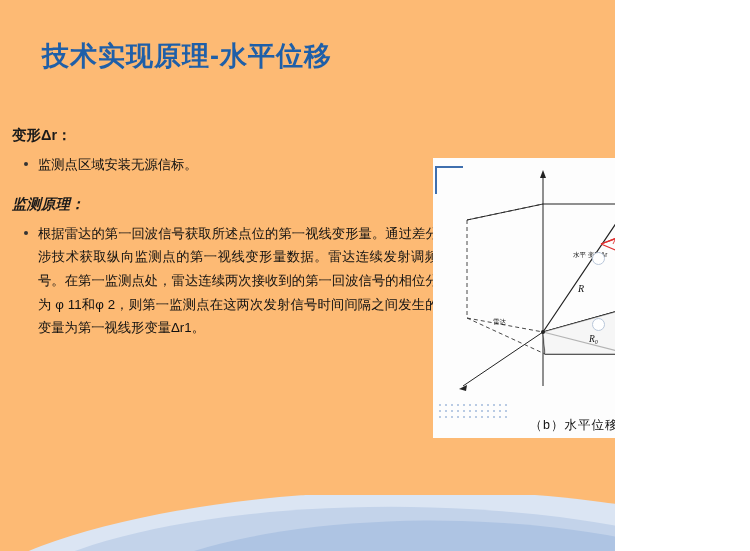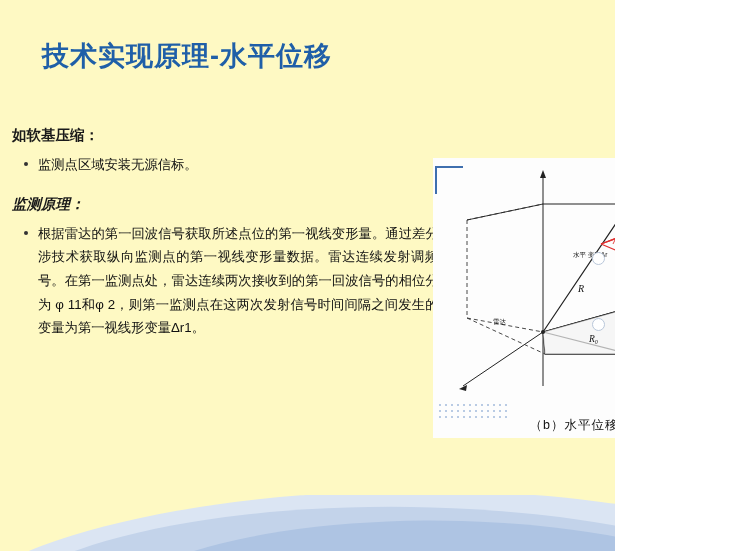--- a/index.html
+++ b/index.html
@@ -12,21 +12,21 @@
     background: #ffffff;
     font-family: "Liberation Sans", sans-serif;
     overflow: hidden;
     position: relative;
   }
   .slide {
     position: absolute;
     left: 0; top: 0;
     width: 615px;
     height: 551px;
-    background: #fef9c3;
+    background: #fdba74;
     overflow: hidden;
   }
   
   .bottom-band {
     position: absolute;
     left: 0;
     bottom: 0;
     width: 750px;
     height: 56px;
     overflow: hidden;
@@ -178,21 +178,21 @@
 </style>
 </head>
 <body>
 
 <div class="slide">
 
   <div class="title">技术实现原理-水平位移</div>
 
   <div class="left-col">
 
-    <div class="section-head">如软基压缩：</div>
+    <div class="section-head">变形Δr：</div>
     <ul class="bullets">
       <li>监测点区域安装无源信标。</li>
     </ul>
 
     <div class="section-head second">监测原理：</div>
     <ul class="bullets">
       <li>根据雷达的第一回波信号获取所述点位的第一视线变形量。通过差分干涉技术获取纵向监测点的第一视线变形量数据。雷达连续发射调频信号。在第一监测点处，雷达连续两次接收到的第一回波信号的相位分别为 φ 11和φ 2，则第一监测点在这两次发射信号时间间隔之间发生的形变量为第一视线形变量Δr1。</li>
     </ul>
   </div>
 

